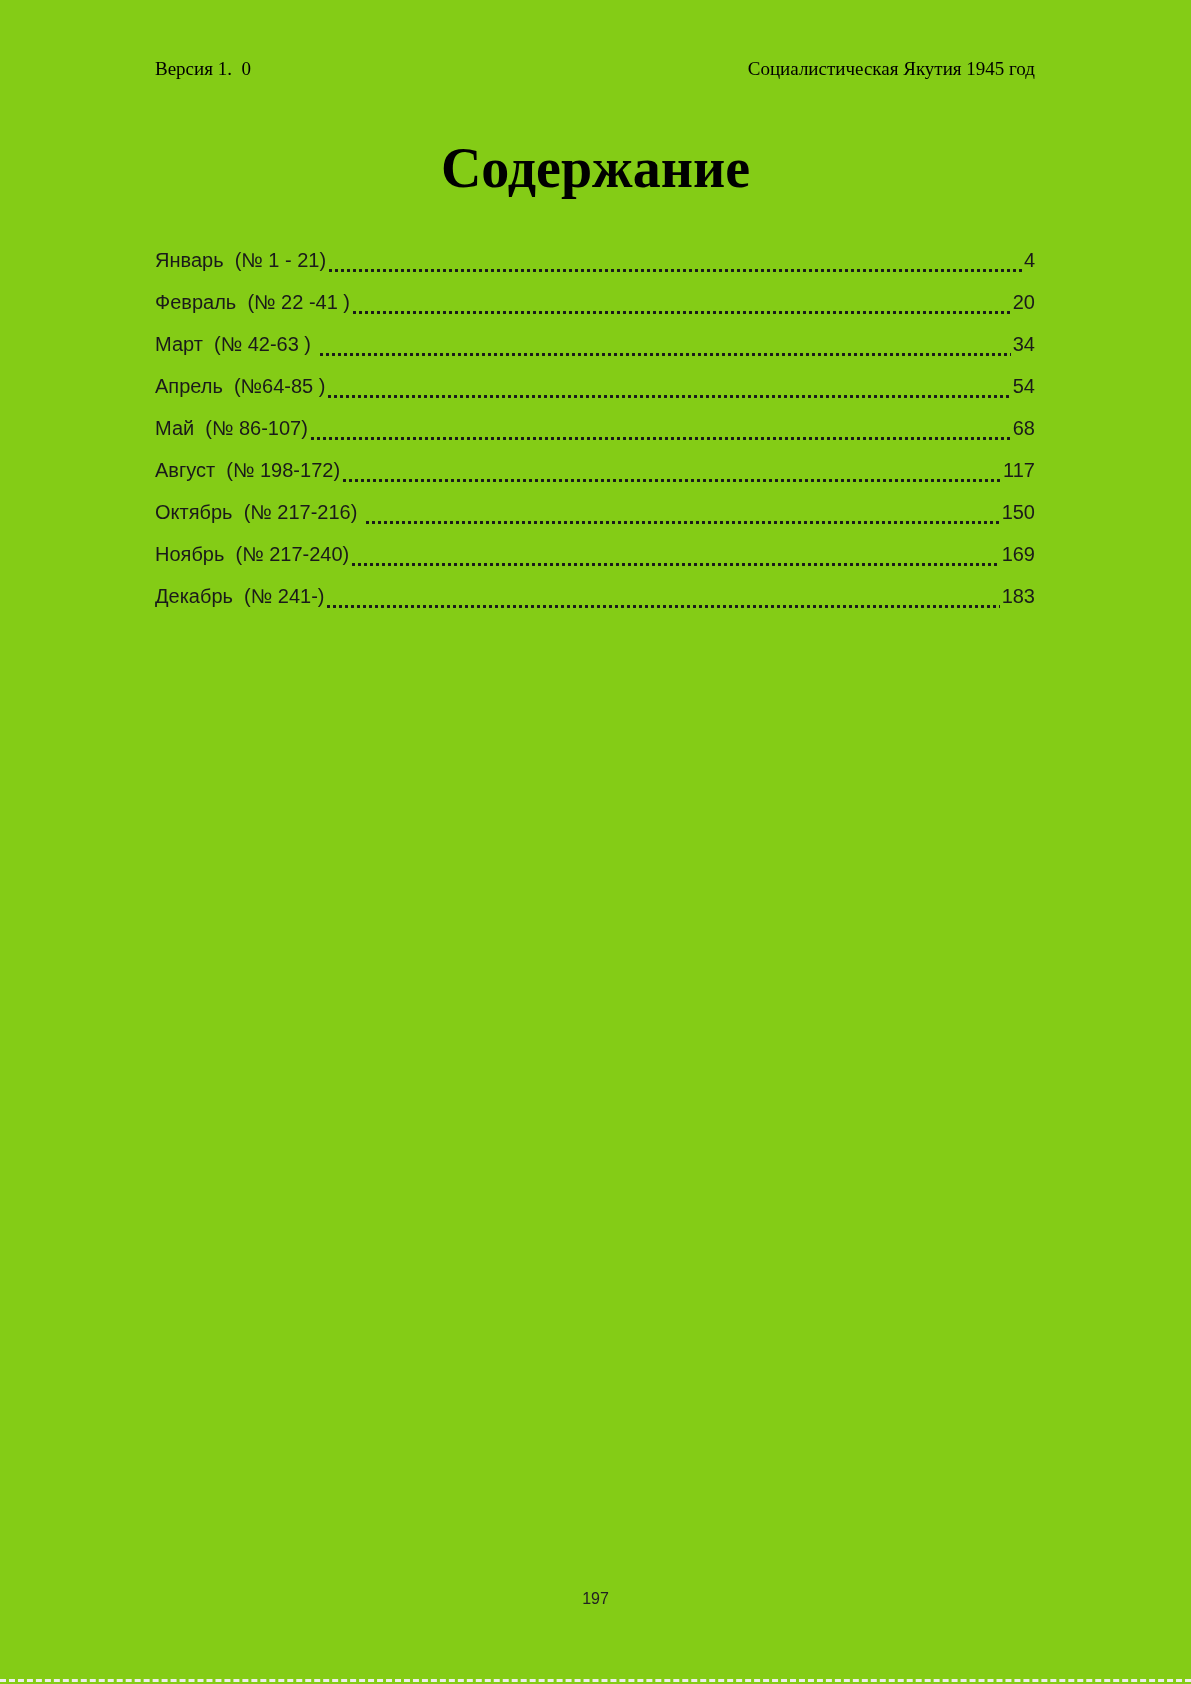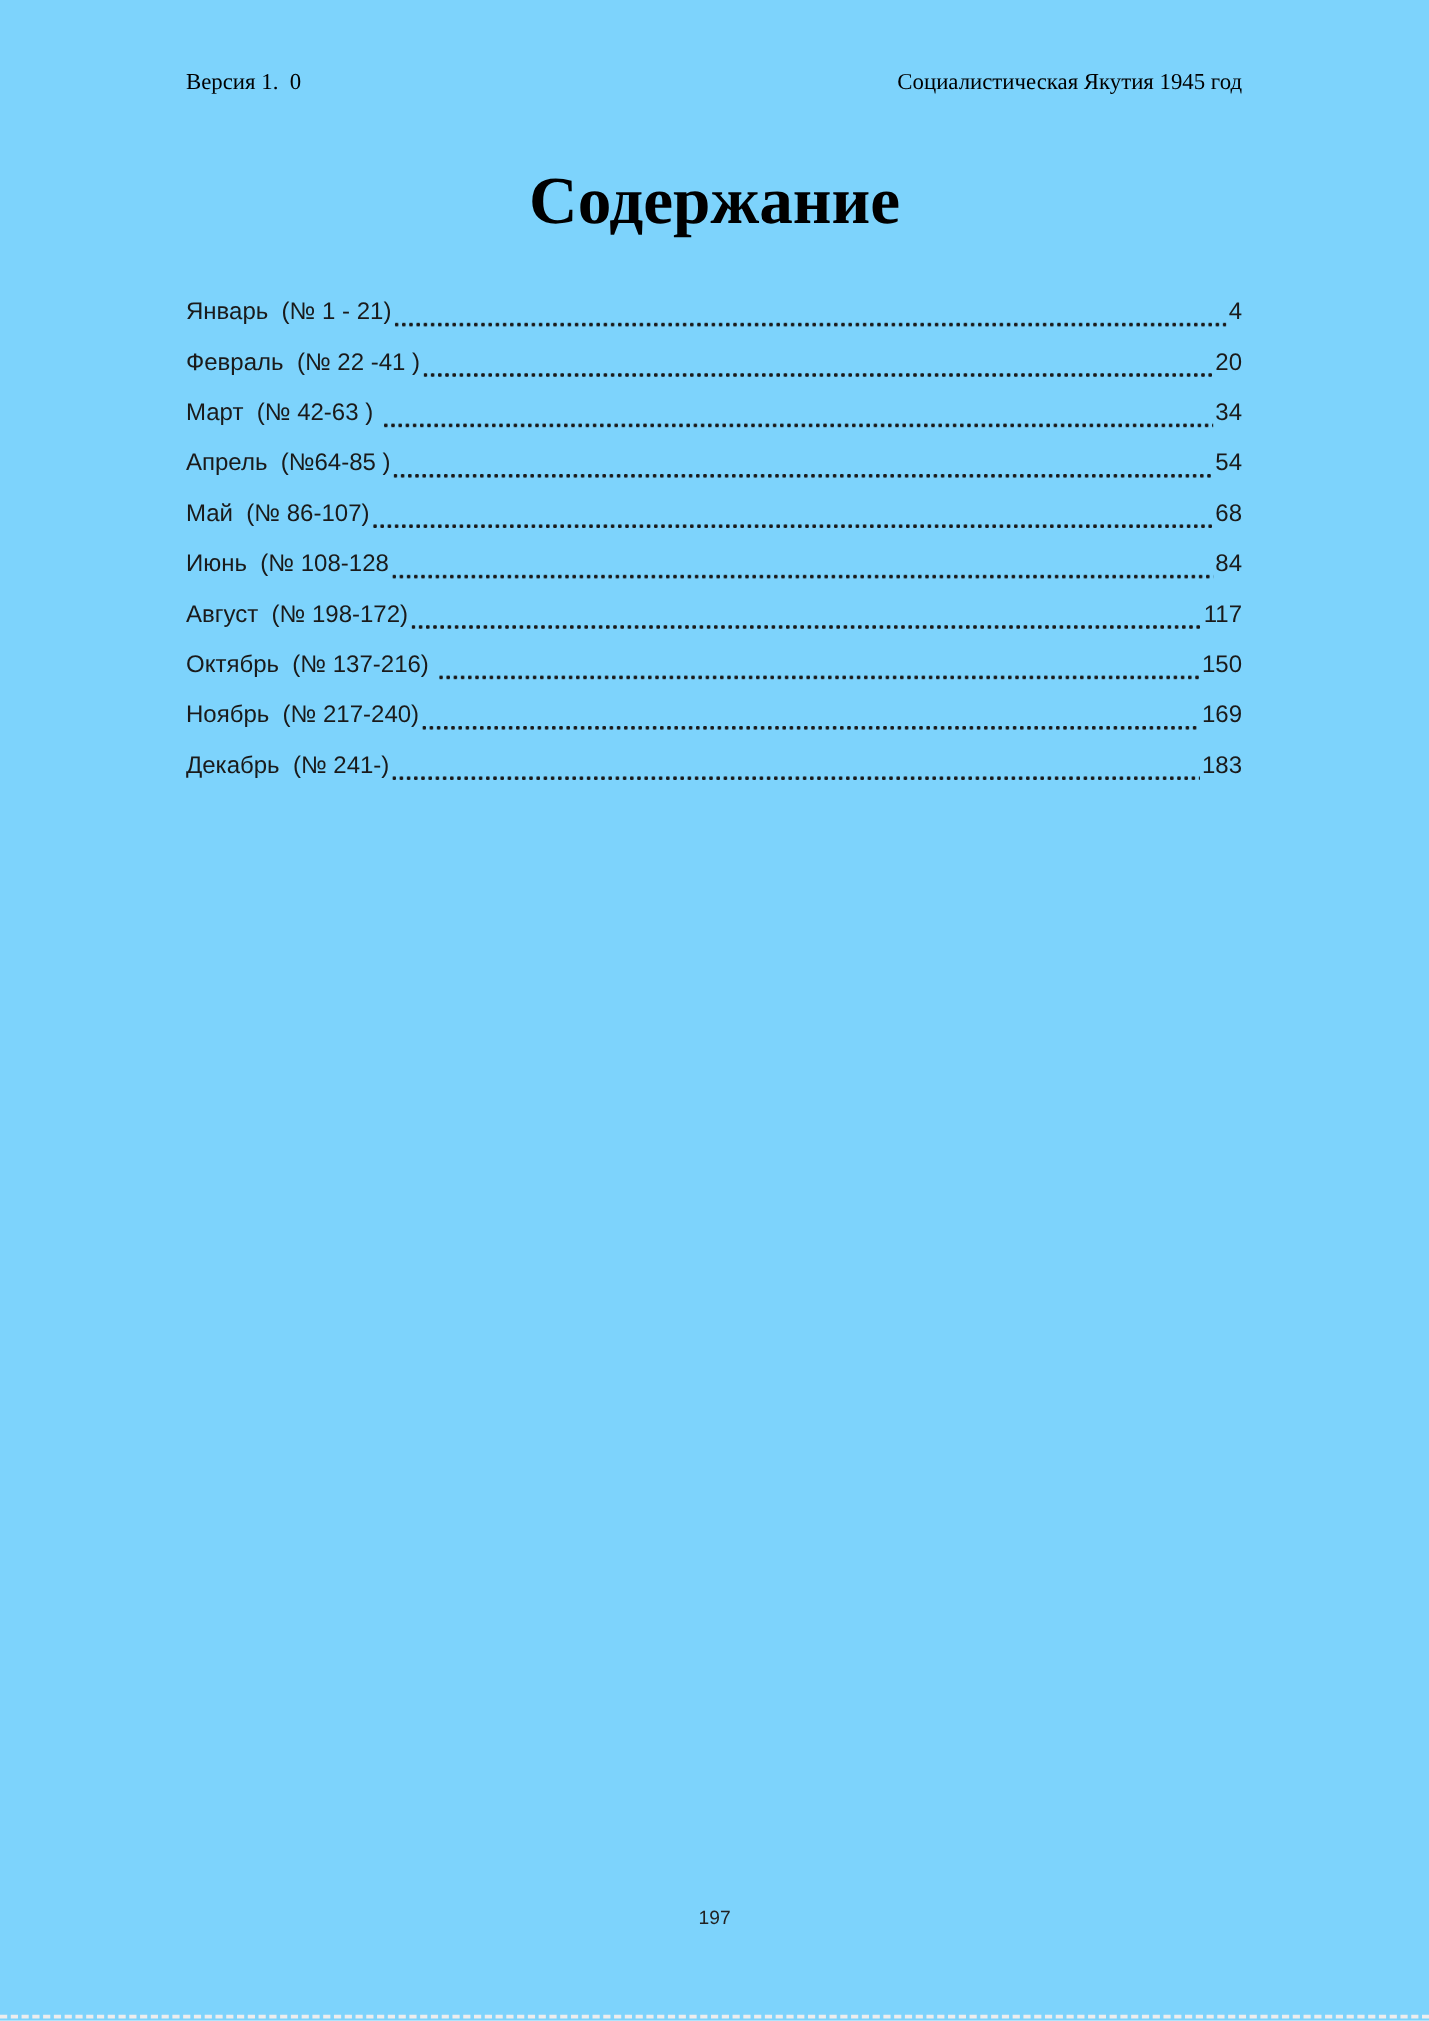--- a/index.html
+++ b/index.html
@@ -4,21 +4,21 @@
 <style>
   html, body {
     margin: 0;
     padding: 0;
     background: #ffffff;
   }
   .page {
     position: relative;
     width: 1191px;
     height: 1684px;
-    background: #7dd3fc;
+    background: #84cc16;
     overflow: hidden;
     font-family: "Liberation Sans", sans-serif;
     color: #000000;
   }
 
   
   .running-header {
     position: absolute;
     top: 58px;
     left: 155px;
@@ -138,36 +138,31 @@
       <span class="toc-leader"></span>
       <span class="toc-page">54</span>
     </li>
 
     <li class="toc-row">
       <span class="toc-label">Май  (№ 86-107)</span>
       <span class="toc-leader"></span>
       <span class="toc-page">68</span>
     </li>
 
-    <li class="toc-row">
-      <span class="toc-label">Июнь  (№ 108-128</span>
-      <span class="toc-leader"></span>
-      <span class="toc-page">84</span>
-    </li>
 
 
     <li class="toc-row">
       <span class="toc-label">Август  (№ 198-172)</span>
       <span class="toc-leader"></span>
       <span class="toc-page">117</span>
     </li>
 
 
     <li class="toc-row">
-      <span class="toc-label">Октябрь  (№ 137-216) </span>
+      <span class="toc-label">Октябрь  (№ 217-216) </span>
       <span class="toc-leader"></span>
       <span class="toc-page">150</span>
     </li>
 
     <li class="toc-row">
       <span class="toc-label">Ноябрь  (№ 217-240)</span>
       <span class="toc-leader"></span>
       <span class="toc-page">169</span>
     </li>
 

